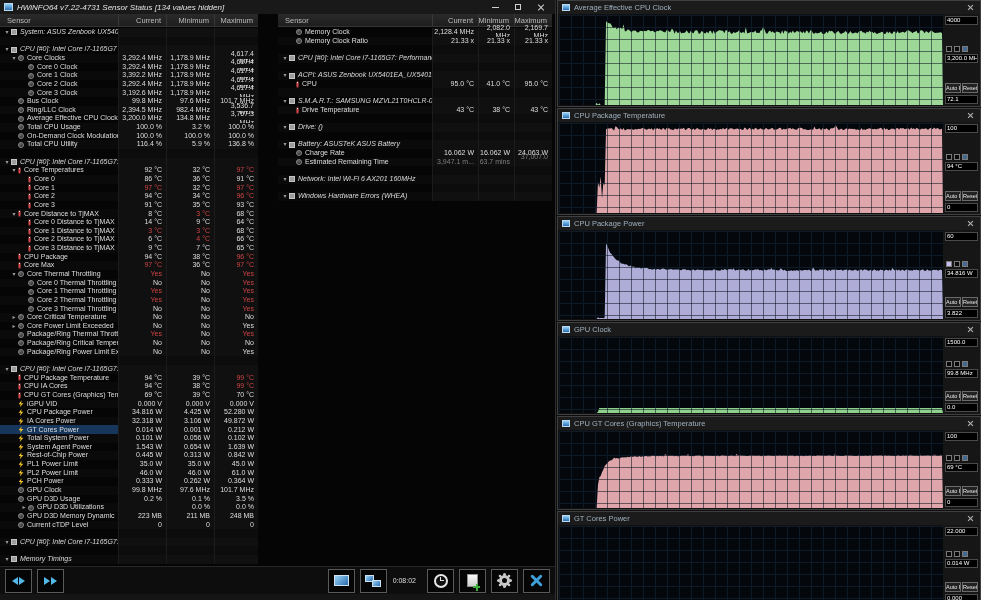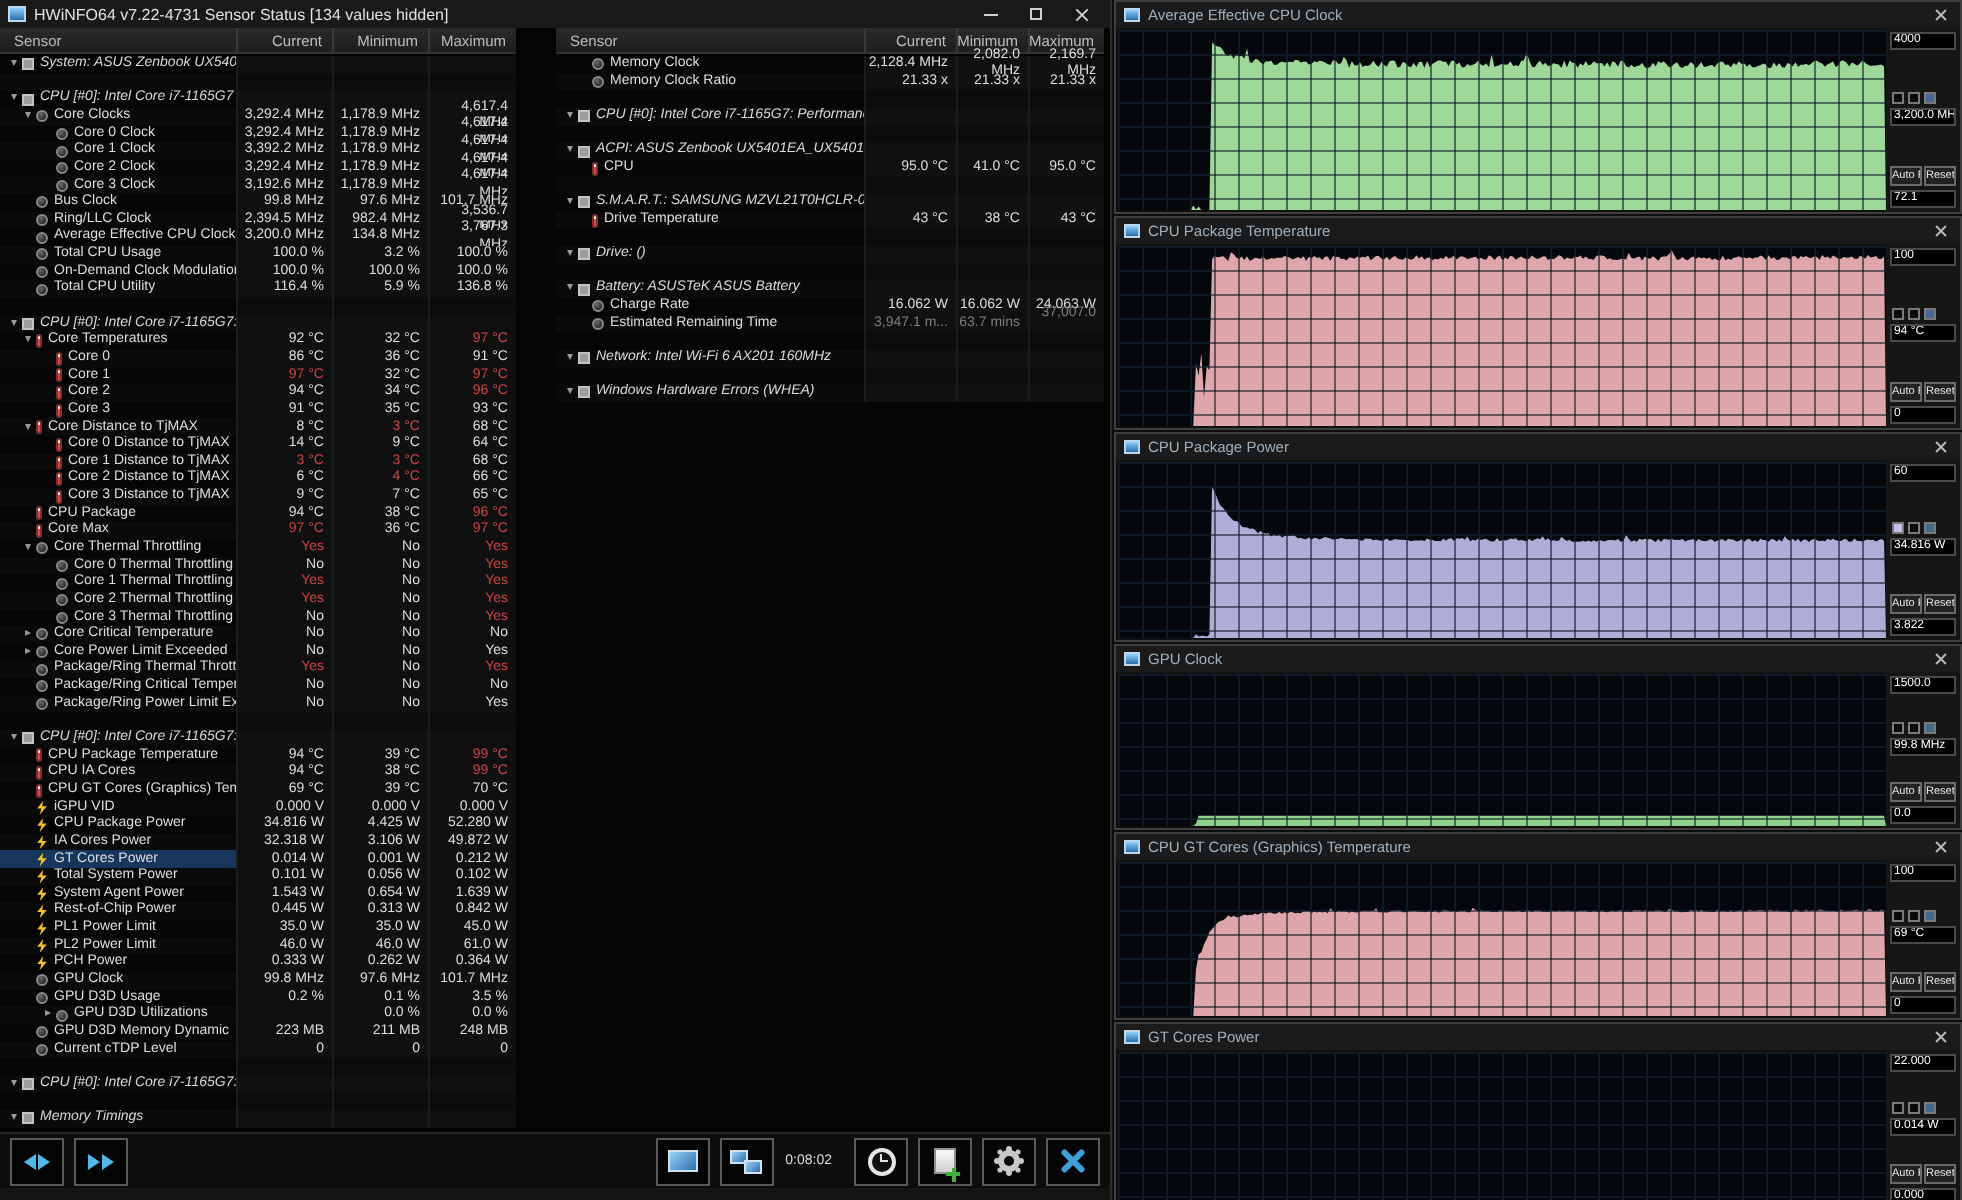--- a/index.html
+++ b/index.html
@@ -3,21 +3,21 @@
 <meta charset="utf-8">
 <style>
   html,body{margin:0;padding:0;background:#0d0d0d;width:981px;height:600px;overflow:hidden;
     font-family:"Liberation Sans",sans-serif;-webkit-font-smoothing:none;}
   *{box-sizing:border-box;}
 
   
   .sensor-window{position:absolute;left:0;top:0;width:556px;height:600px;background:#050505;border-right:1px solid #2e2e2e;}
   .titlebar{position:absolute;left:0;top:0;right:0;height:14px;background:#191919;display:flex;align-items:center;padding:0 4px;}
   .titlebar .app-icon{width:9px;height:8px;background:linear-gradient(#8fd0f8,#2a6eb0);border:1px solid #bcd8ee;margin-right:4px;flex:none;}
-  .titlebar .title-text{font-size:8px;color:#e2e2e2;white-space:nowrap;overflow:hidden;flex:1;}
+  .titlebar .title-text{font-size:8px;color:#e2e2e2;white-space:nowrap;overflow:hidden;flex:1;font-style:italic;}
   .winbtns{display:flex;align-items:center;gap:16px;padding-right:6px;}
   .glyph-min{width:7px;height:1px;background:#d0d0d0;}
   .glyph-max{width:6px;height:6px;border:1px solid #d0d0d0;}
   .glyph-x{position:relative;width:8px;height:8px;}
   .glyph-x::before,.glyph-x::after{content:"";position:absolute;left:0;top:3.5px;width:8px;height:1px;background:#d0d0d0;}
   .glyph-x::before{transform:rotate(45deg);} .glyph-x::after{transform:rotate(-45deg);}
 
   .colheader{position:absolute;top:14px;height:13px;background:linear-gradient(#2a2a2a,#1e1e1e);border-bottom:1px solid #333;display:flex;align-items:center;font-size:7.5px;color:#bdbdbd;}
   .colheader .hname{flex:1;padding-left:7px;}
   .colheader .hval{text-align:right;padding-right:5px;border-left:1px solid #383838;height:100%;display:flex;align-items:center;justify-content:flex-end;}

